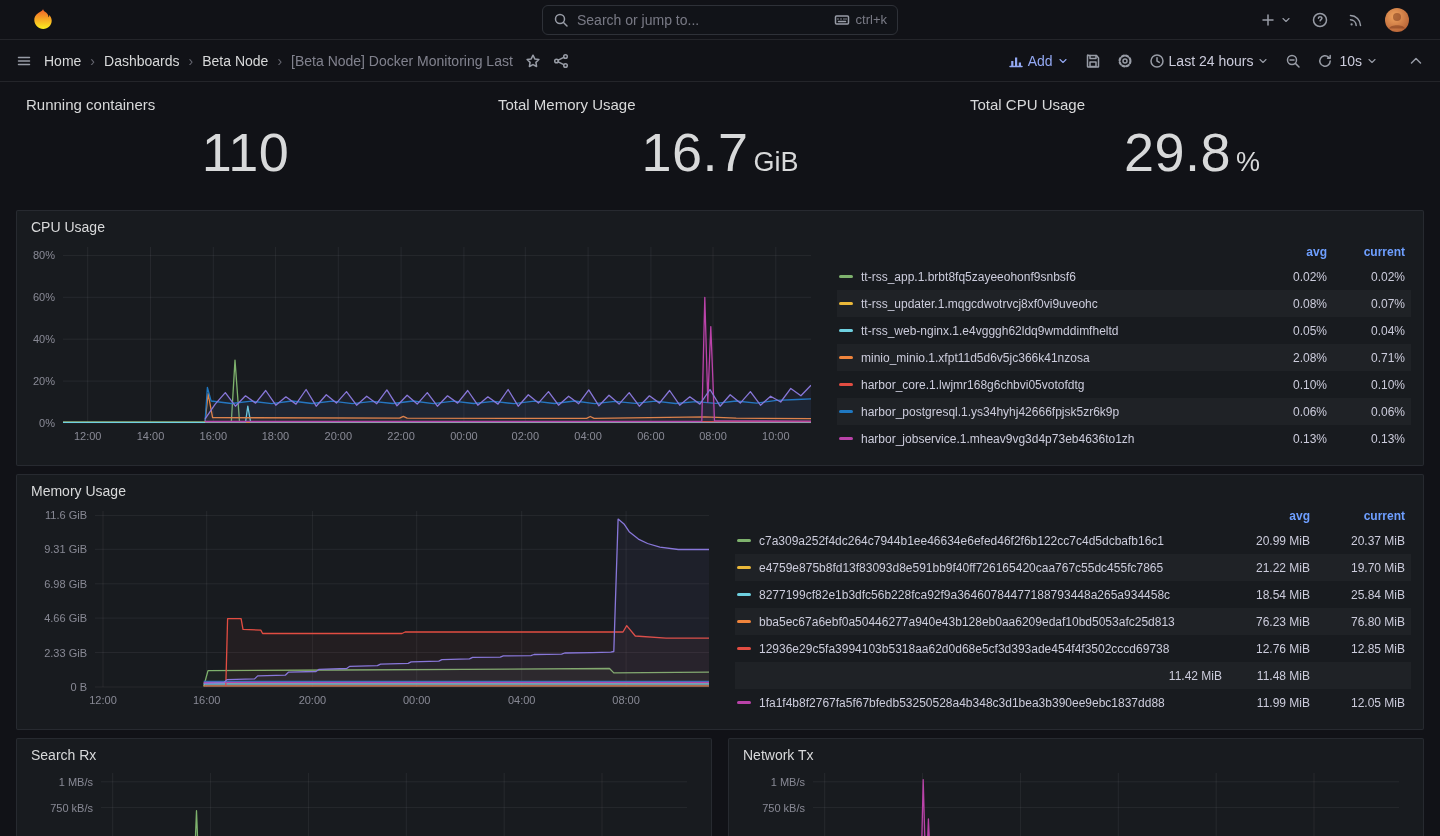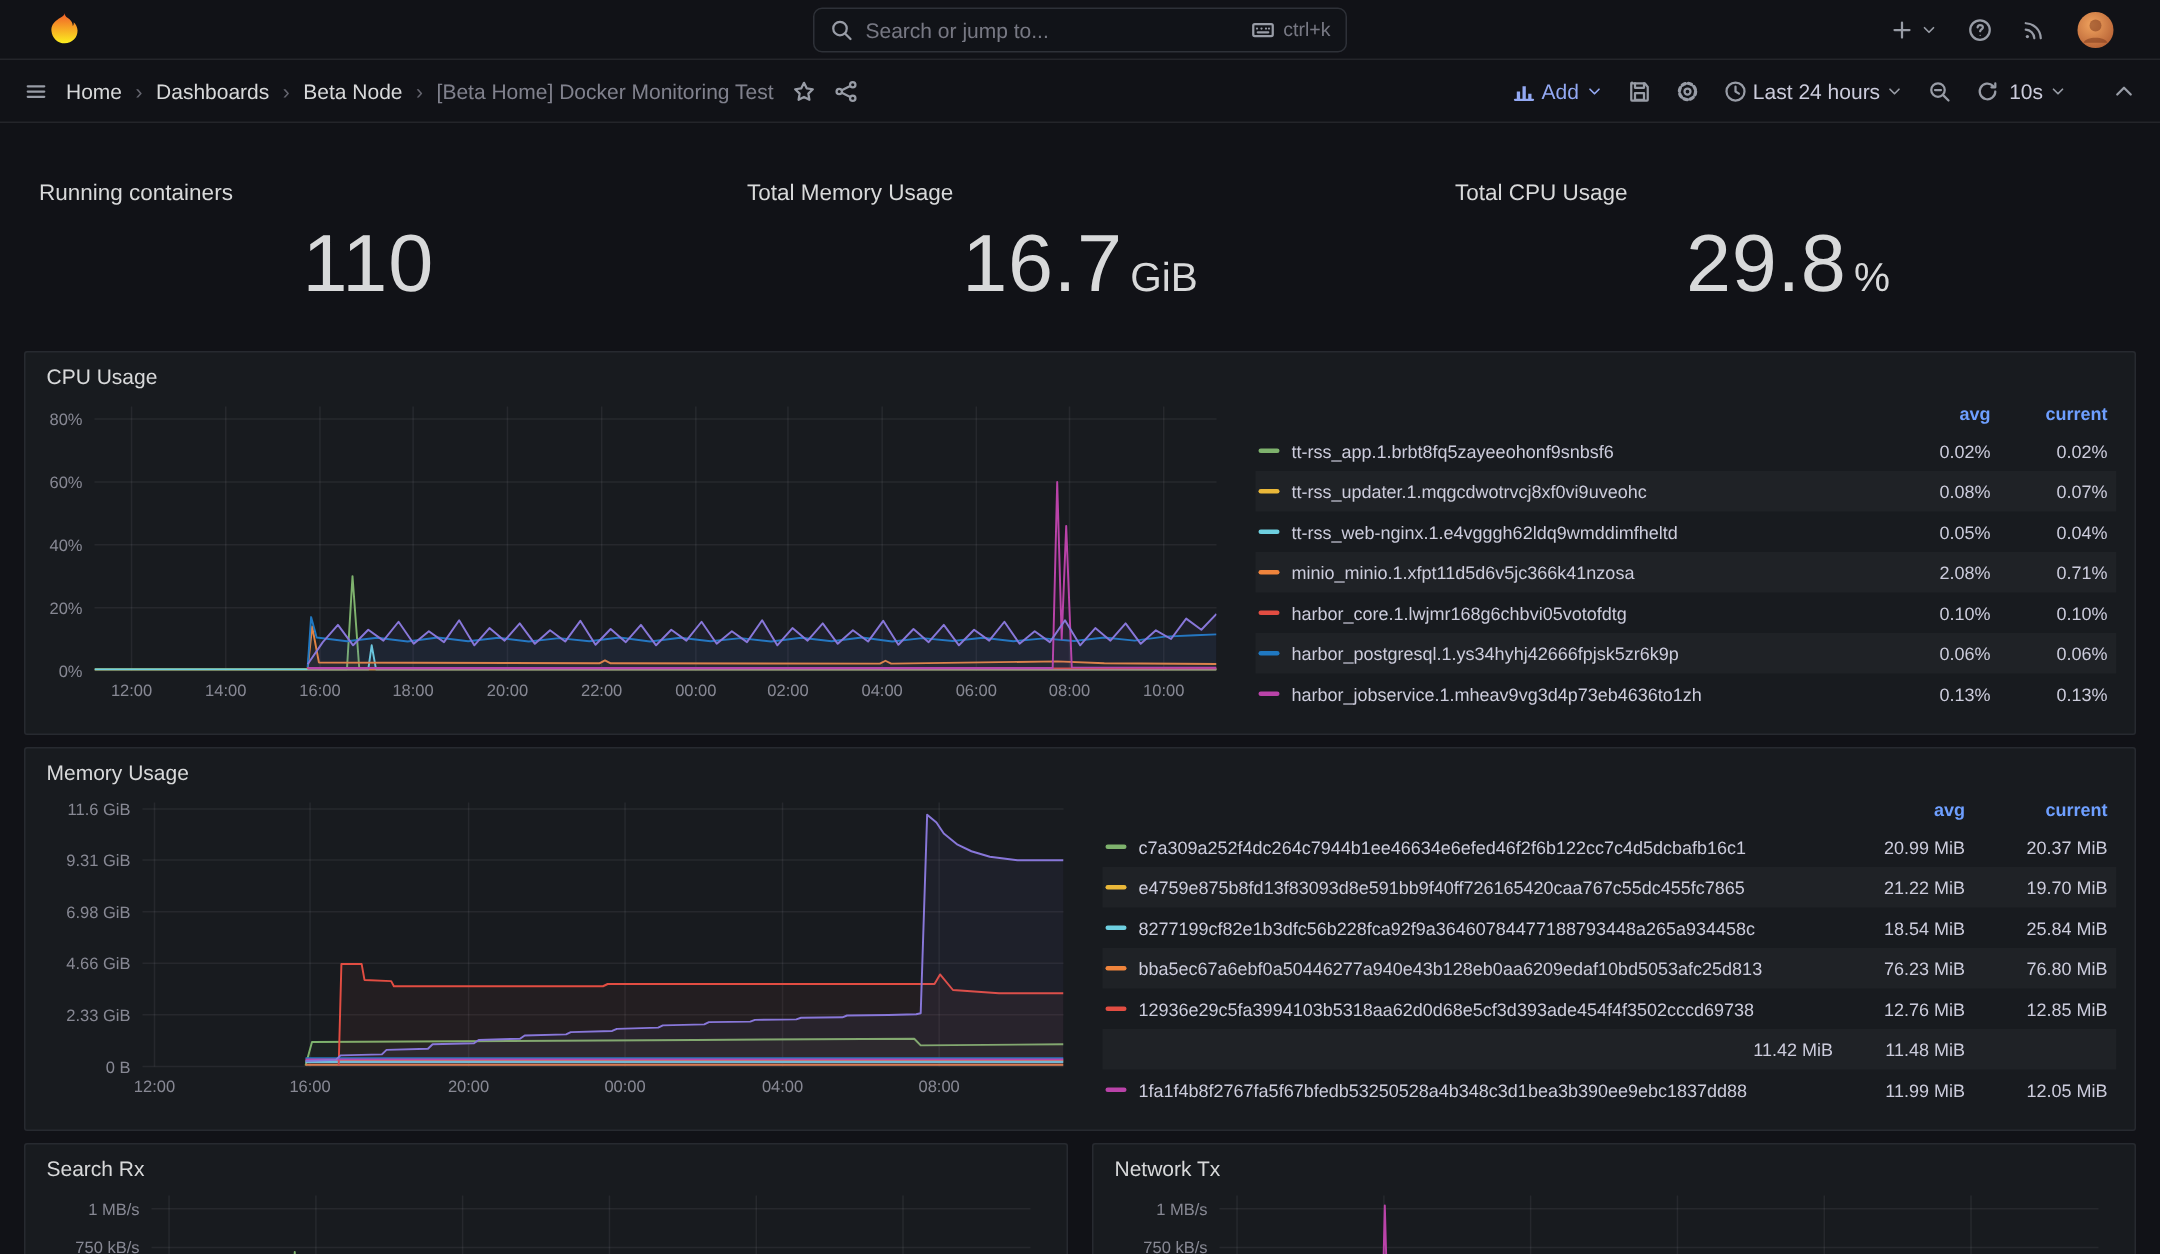--- a/index.html
+++ b/index.html
@@ -34,21 +34,21 @@
   .crumb.muted { color:rgba(204,204,220,0.60); }
   .subnav-right { display:flex; align-items:center; gap:16px; }
   .toolbar-text { color:#CCCCDC; font-size:14px; }
   .add-btn { color:#93A8F2; }
   .add-btn .icon { stroke:#93A8F2; }
   .grouped { display:flex; align-items:center; gap:6px; }
   .kiosk { margin-left:14px; }
 
   
   main { padding:8px 16px; display:flex; flex-direction:column; gap:8px; }
-  .stats-row { display:grid; grid-template-columns:repeat(3,1fr); gap:8px; height:112px;margin-top:24px; }
+  .stats-row { display:grid; grid-template-columns:repeat(3,1fr); gap:8px; height:112px; }
   .stat { padding:6px 10px; }
   .stat-title { font-size:15px; color:#D8D9DA; }
   .stat-value-row { display:flex; justify-content:center; align-items:baseline; margin-top:8px; color:#D8D9DA; }
   .stat-value { font-size:54px; font-weight:400; letter-spacing:0.5px; }
   .stat-unit { font-size:27px; font-weight:500; margin-left:5px; }
 
   .panel { background:#181B1F; border:1px solid rgba(204,204,220,0.09); border-radius:2px; padding:6px 12px 2px; }
   .panel.tall { height:256px; }
   .panel-title { font-size:14px; font-weight:500; color:#D8D9DA; padding:2px 2px 6px; }
   .panel-body { display:flex; }
@@ -163,21 +163,21 @@
           <a class="crumb">Dashboards</a>
         </span>
 
         <span class="crumb-wrap">
           <span class="sep">›</span>
           <a class="crumb">Beta Node</a>
         </span>
 
         <span class="crumb-wrap">
           <span class="sep">›</span>
-          <a class="crumb muted">[Beta Home] Docker Monitoring Test</a>
+          <a class="crumb muted">[Beta Node] Docker Monitoring Last</a>
         </span>
       </nav>
     <span class="icon-btn">
       <svg class="icon" viewBox="0 0 16 16">
           <path d="M8 2.2l1.8 3.7 4.1.6-3 2.9.7 4.1L8 11.6l-3.6 1.9.7-4.1-3-2.9 4.1-.6z"></path>
         </svg>
     </span>
     <span class="icon-btn">
       <svg class="icon" viewBox="0 0 16 16">
           <circle cx="12.5" cy="3.5" r="1.8"></circle>

